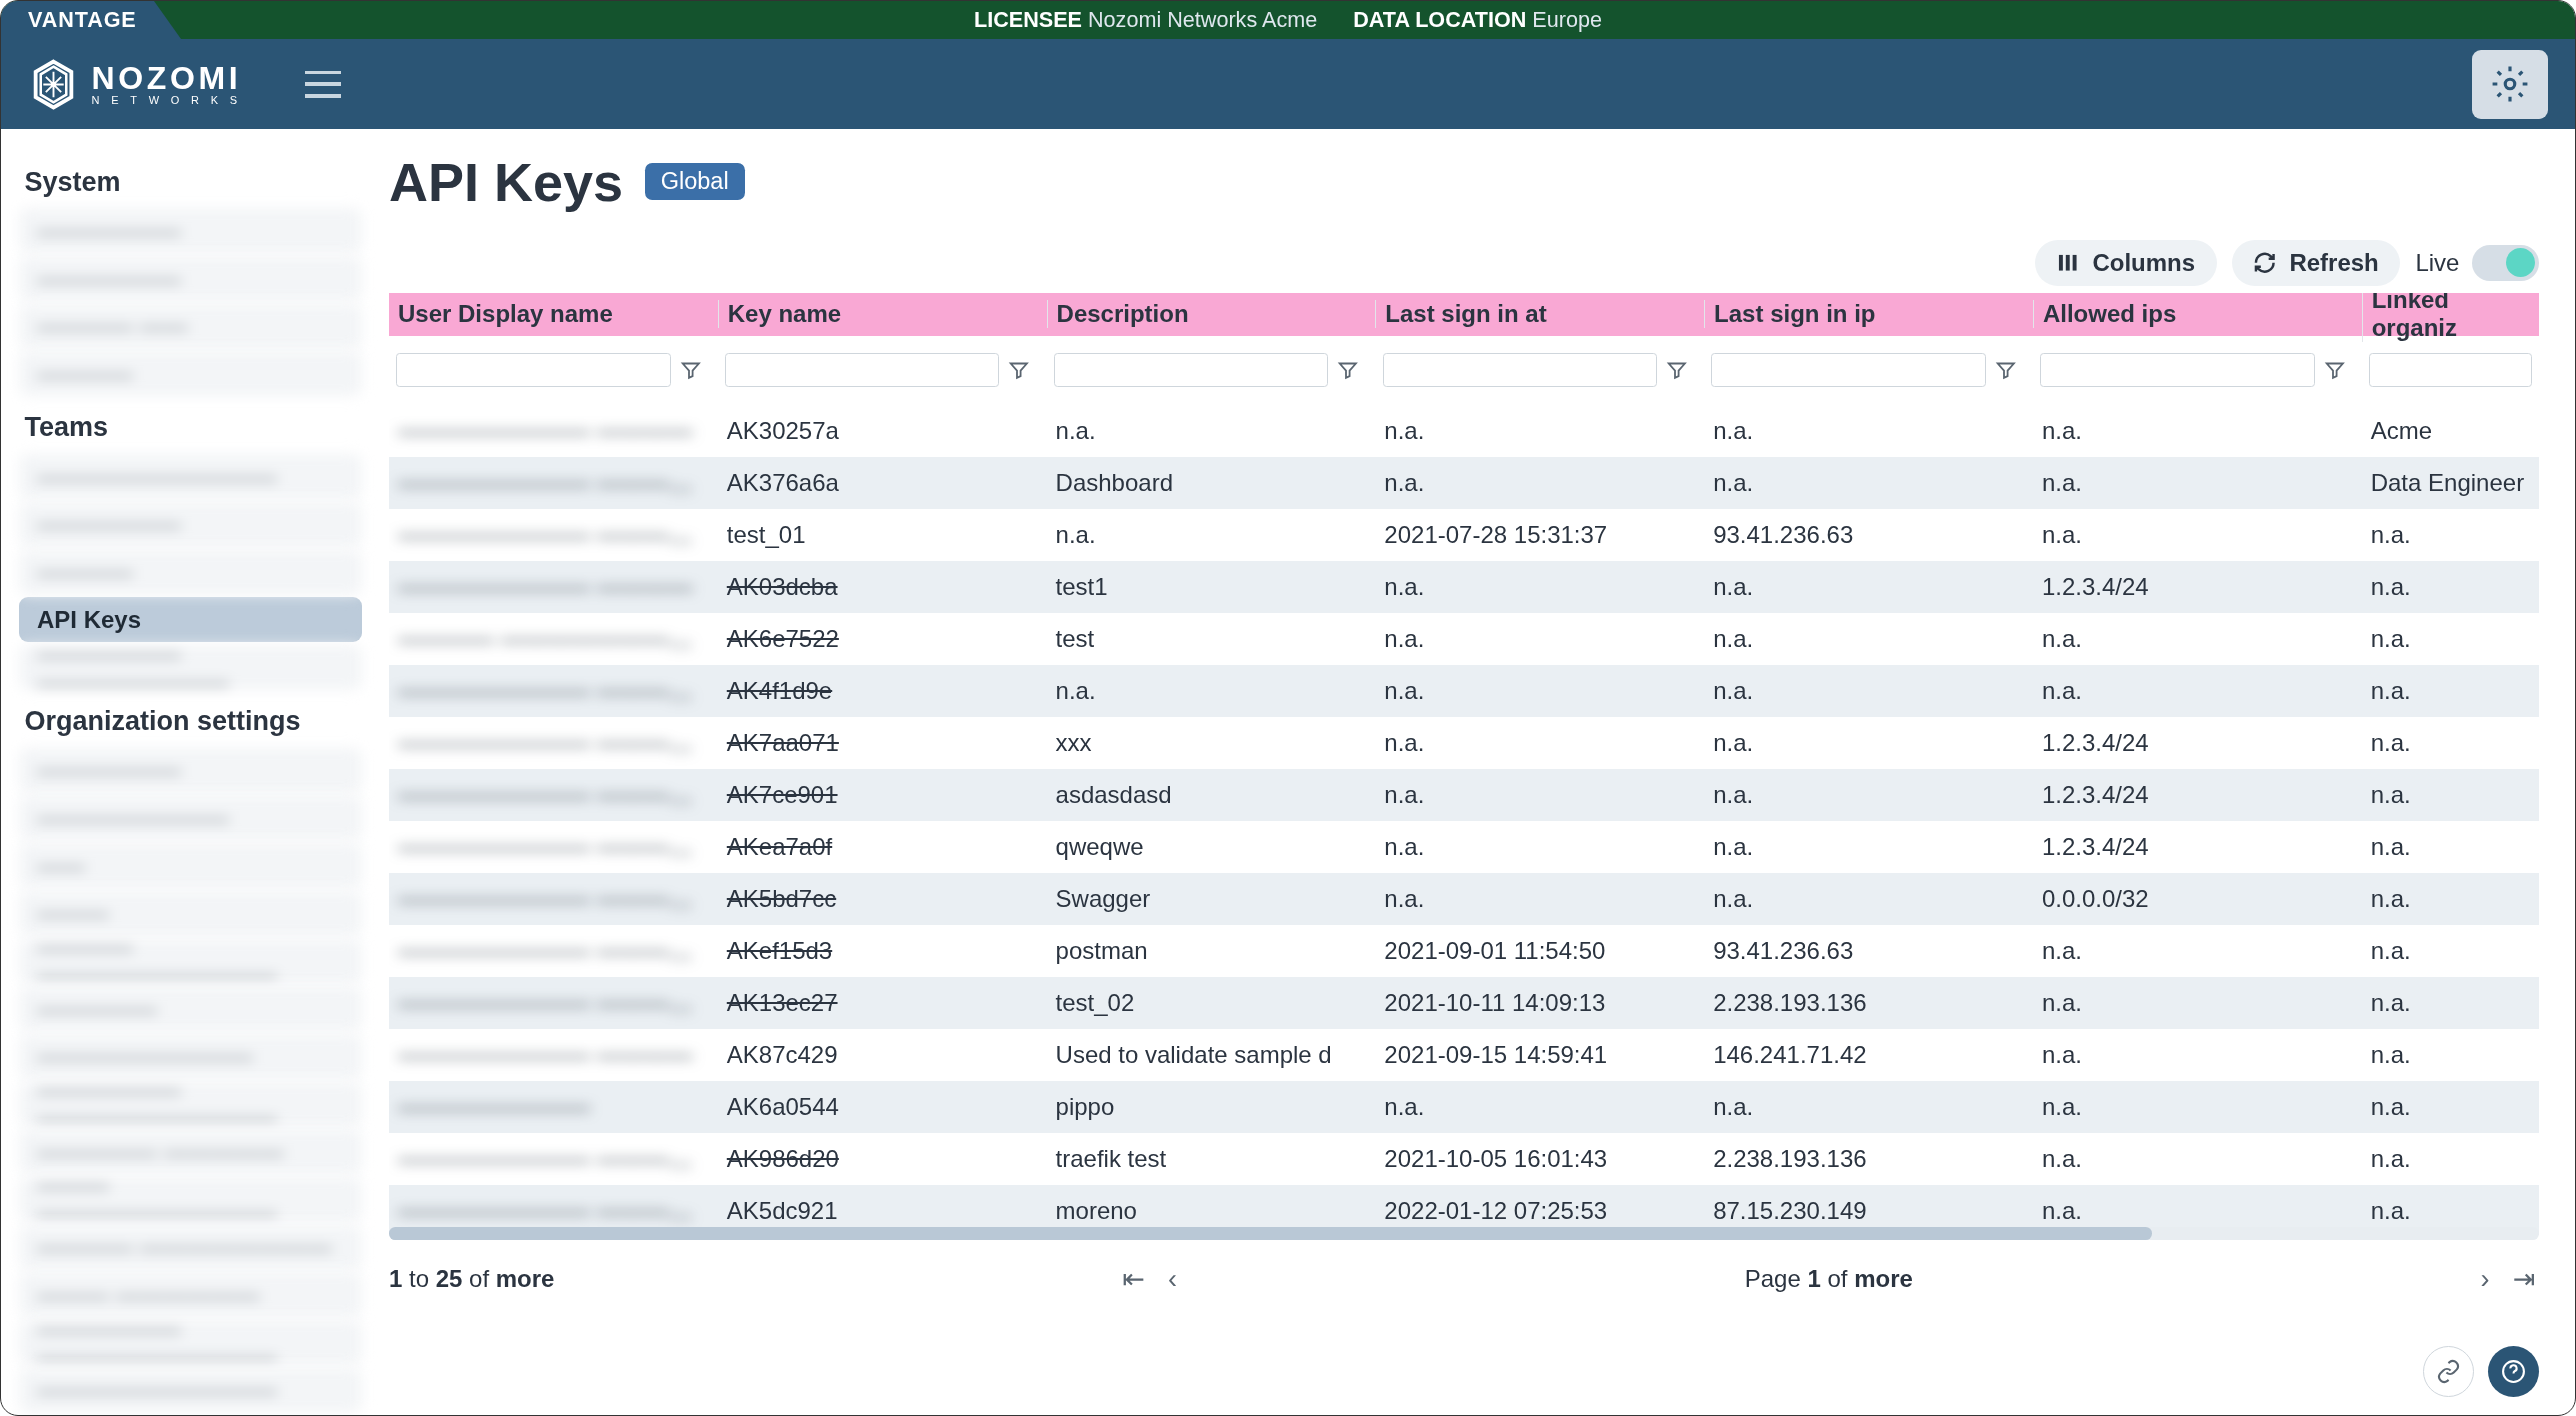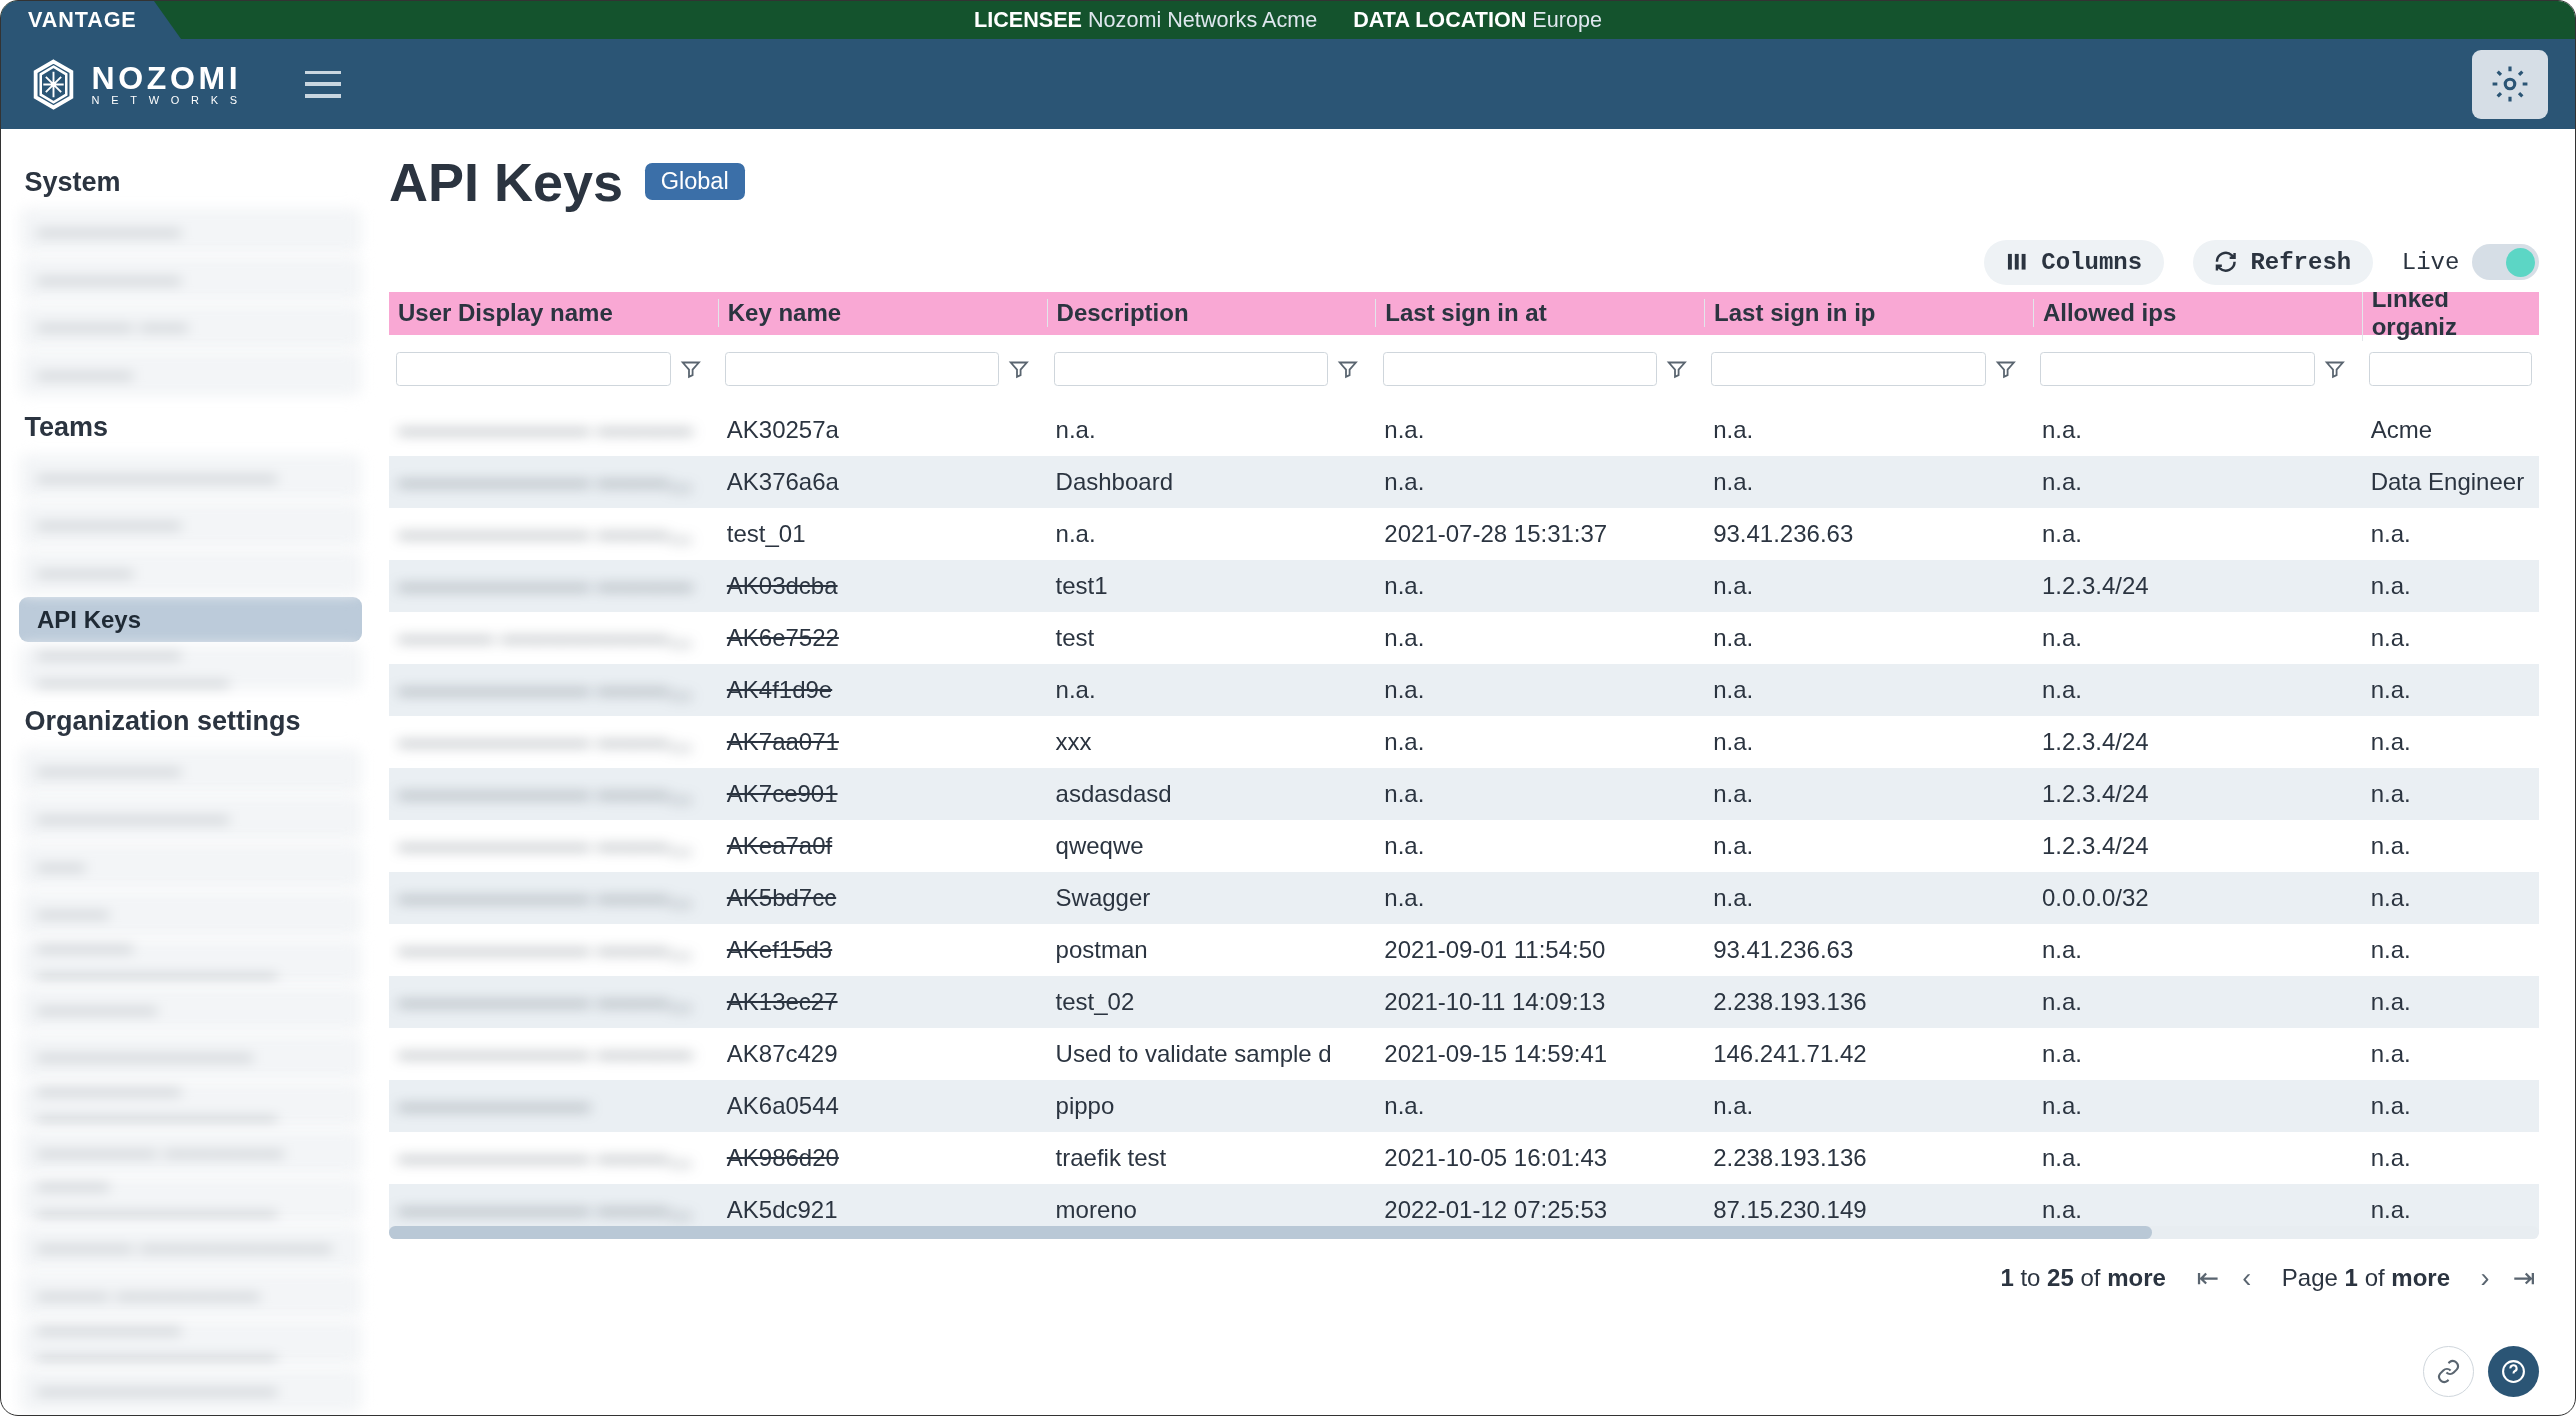--- a/index.html
+++ b/index.html
@@ -26,21 +26,21 @@
 .sb-heading { font-weight: 700; font-size: 27px; margin: 16px 0 10.8px 5.4px; }
 .sb-item { height: 45px; border-radius: 9px; display: flex; align-items: center; padding: 0 18px; cursor: pointer; margin-bottom: 2.7px; font-size: 24px; }
 .sb-item.blur { filter: blur(6.3px); background: #f3f5f7; color: #4a5560; }
 .sb-item.active { background: #bccbda; font-weight: 700; color: #1f2a35; }
 
 .main { flex: 1; padding: 21.6px 36px 0 9px; position: relative; overflow: hidden; }
 .title-row { display: flex; align-items: center; gap: 21.6px; margin-bottom: 27px; }
 .page-title { font-size: 54px; font-weight: 800; }
 .badge { background: #3b6fa8; color: #fff; padding: 5.4px 16px; border-radius: 7.2px; font-size: 23.5px; }
 
-.toolbar { display: flex; justify-content: flex-end; align-items: center; gap: 29px; margin-bottom: 7.2px; font-family: Liberation Mono, monospace; }
+.toolbar { display: flex; justify-content: flex-end; align-items: center; gap: 15px; margin-bottom: 7.2px; }
 .tbtn { background: #eef2f5; padding: 9px 21.6px; border-radius: 23.5px; display: flex; align-items: center; gap: 12.6px; cursor: pointer; font-weight: 600; font-size: 24px; }
 .tbtn svg { width: 23.5px; height: 23.5px; }
 .live-wrap { display: flex; align-items: center; gap: 12.6px; font-size: 24px; }
 .toggle { width: 67px; height: 36px; background: #d6dee6; border-radius: 18px; position: relative; cursor: pointer; }
 .toggle-knob { position: absolute; right: 3.6px; top: 3.6px; width: 29px; height: 29px; background: #5cd6c5; border-radius: 50%; }
 
 .table-wrap { position: relative; height: 947px; overflow: hidden; }
 .thead { display: flex; background: #f9a8d4; font-weight: 700; height: 43px; align-items: center; font-size: 24px; }
 .thead .col { padding: 0 9px; border-left: 0.9px solid #e2e6ea; }
 .thead .col:first-child { border-left: none; }
@@ -60,21 +60,21 @@
 .tbody { overflow-y: auto; overflow-x: hidden; max-height: 830px; }
 .trow { display: flex; height: 52px; align-items: center; font-size: 24px; }
 .trow:nth-child(even) { background: #eaeff3; }
 .trow .col { padding: 0 9px; white-space: nowrap; overflow: hidden; text-overflow: ellipsis; }
 .trow .c-user { filter: blur(6.3px); color: #4a5560; font-weight: 600; }
 .strike { text-decoration: line-through; }
 
 .scrollbar-h { position: absolute; bottom: 0; left: 0; right: 0; height: 12.6px; background: #e8edf1; border-radius: 6.3px; }
 .scrollbar-h-thumb { position: absolute; left: 0; width: 82%; height: 100%; background: #b9c8d6; border-radius: 6.3px; }
 
-.pager { display: flex; justify-content: flex-end; align-items: center; padding: 20px 0; gap: 27px; font-size: 24px; }
+.pager { display: flex; justify-content: space-between; align-items: center; padding: 20px 0; gap: 27px; font-size: 24px; }
 .pager b { font-weight: 800; }
 .pag-icons { display: flex; gap: 16px; align-items: center; }
 .pag-icons span { cursor: pointer; padding: 3.6px; color: #5a6570; font-size: 27px; }
 
 .footer-btns { position: absolute; bottom: 18px; right: 36px; display: flex; gap: 14.4px; }
 .circ-btn { width: 51px; height: 51px; border-radius: 50%; display: flex; align-items: center; justify-content: center; }
 .circ-btn.outline { border: 1.8px solid #cfd6dc; }
 .circ-btn.solid { background: #2b5575; color: #fff; }
 .circ-btn svg { width: 25px; height: 25px; }
 

